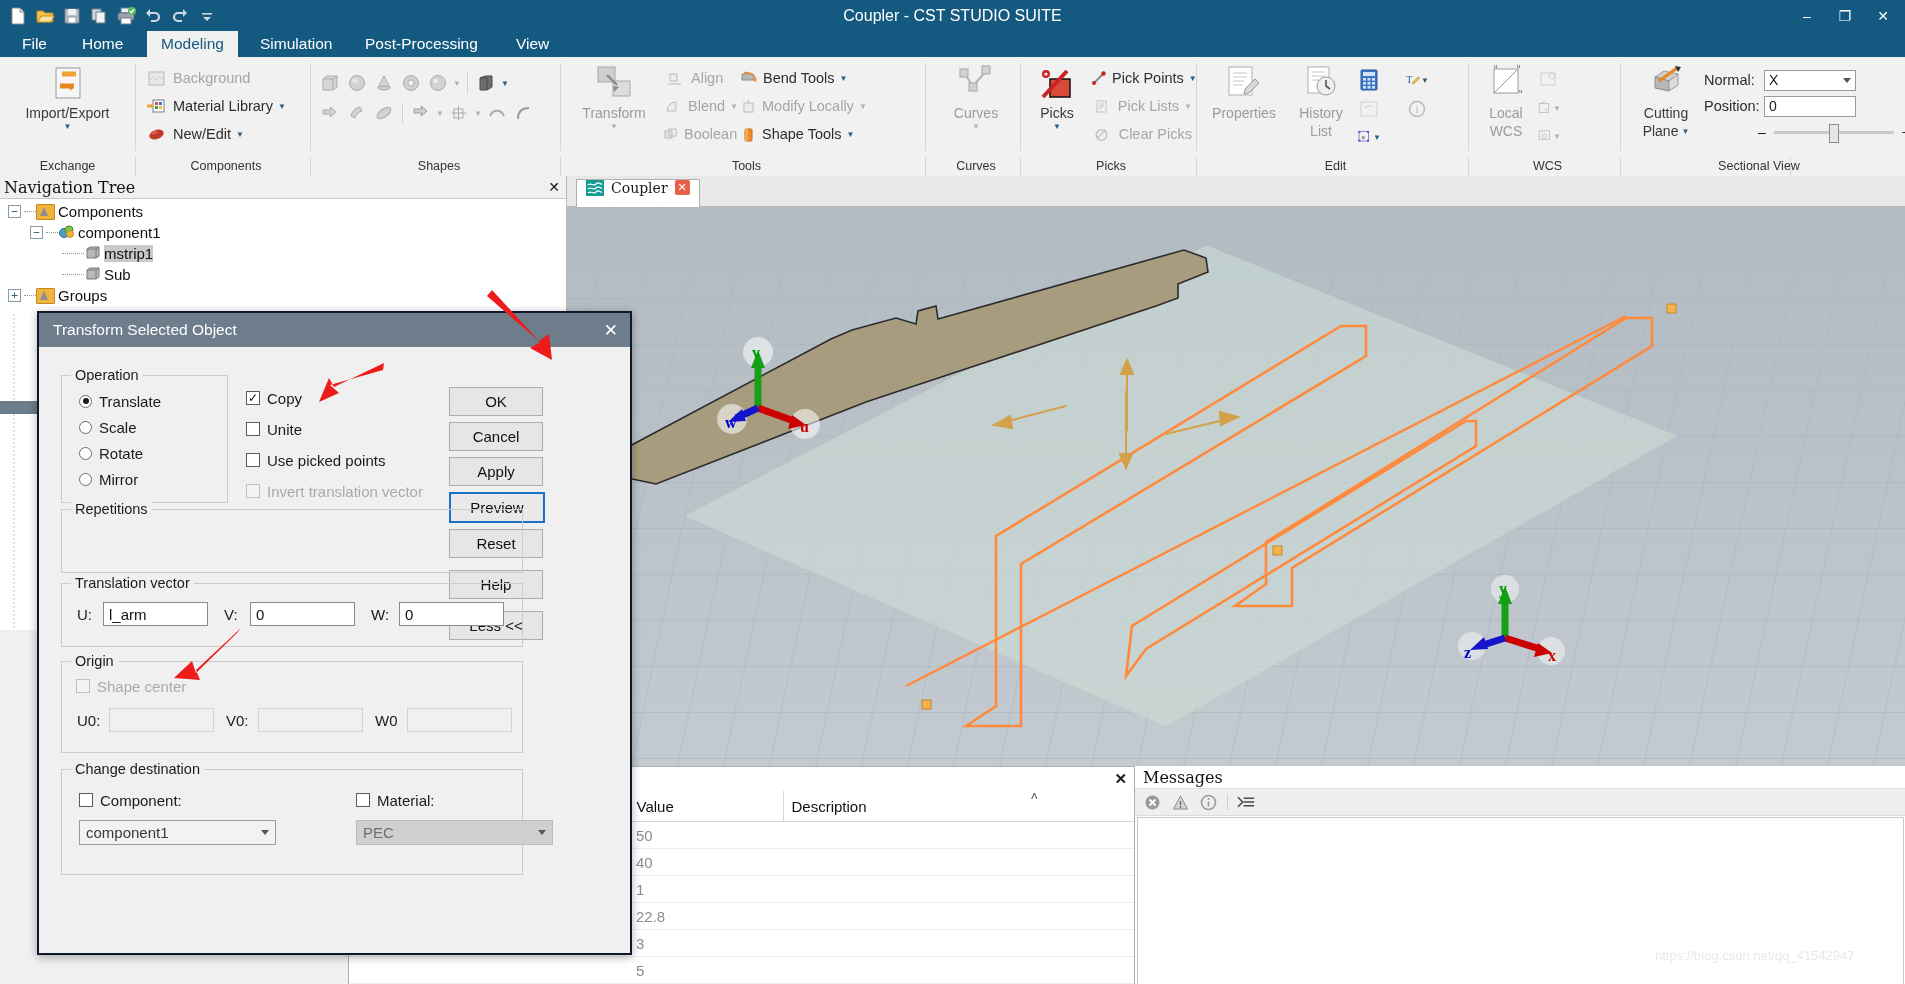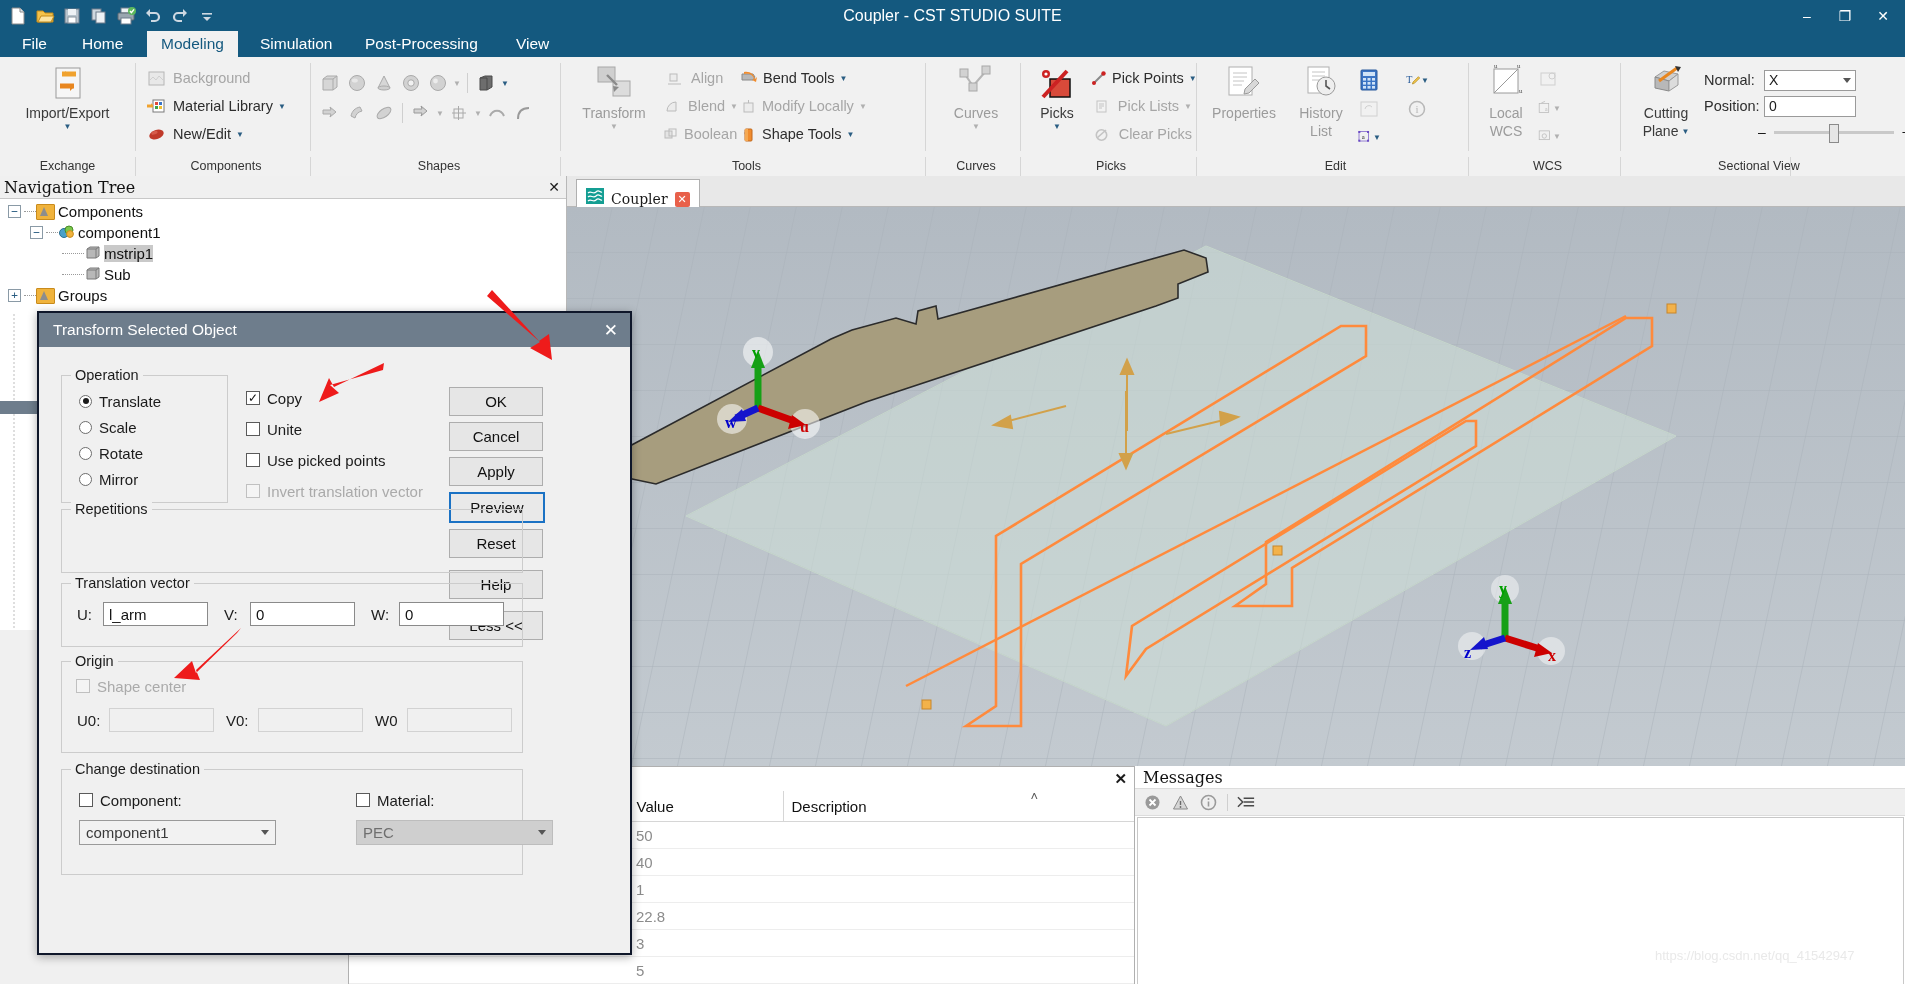--- a/index.html
+++ b/index.html
@@ -68,21 +68,21 @@
   .tlabel{margin-left:3px;}
   .tlabel.sel{background:#c9c9c9;}
   .folder{width:17px;height:14px;background:#f0b33c;border:1px solid #c98b1c;border-radius:1px;position:relative;}
   .folder:after{content:"";position:absolute;left:3px;top:2px;width:0;height:0;
     border-left:4px solid transparent;border-right:4px solid transparent;border-bottom:9px solid #8d8d8d;}
   .dotline{width:12px;border-top:1px dotted #9a9a9a;height:1px;}
   
   #viewport{position:absolute;left:566px;top:206px;width:1339px;height:560px;overflow:hidden;background:#b9c1c8;}
   #tabstrip{position:absolute;left:566px;top:176px;width:1339px;height:30px;background:#e8e8e8;border-bottom:1px solid #b8b8b8;}
   #doctab{position:absolute;left:10px;top:3px;height:27px;background:#fff;border:1px solid #b0b0b0;border-bottom:none;
-    display:flex;align-items:flex-end;gap:7px;padding:0 9px;font-family:"DejaVu Serif",serif;font-size:14px;cursor:pointer;}
+    display:flex;align-items:flex-start;gap:7px;padding:0 9px;font-family:"DejaVu Serif",serif;font-size:14px;cursor:pointer;}
   .tabclose{width:15px;height:15px;background:#e8604a;color:#fff;font-size:11px;line-height:15px;text-align:center;
     border-radius:2px;cursor:pointer;font-family:"Liberation Sans",sans-serif;}
   
   #paramdock{position:absolute;left:348px;top:766px;width:786px;height:218px;background:#fff;border:1px solid #b0b0b0;}
   #paramhead{height:24px;background:#fff;display:flex;align-items:center;justify-content:flex-end;padding-right:8px;}
   .ptable{width:100%;border-collapse:collapse;font-size:15px;table-layout:fixed;}
   .ptable th{background:#fff;border-bottom:1px solid #d6d6d6;border-right:1px solid #d6d6d6;
     text-align:left;font-weight:normal;padding:3px 8px;font-size:15px;color:#111;height:24px;}
   .ptable td{border-bottom:1px solid #ededed;padding:2px 8px;height:22px;color:#8c8c8c;white-space:nowrap;}
   .ptable tr.sel td{background:#c6c6c6;}

